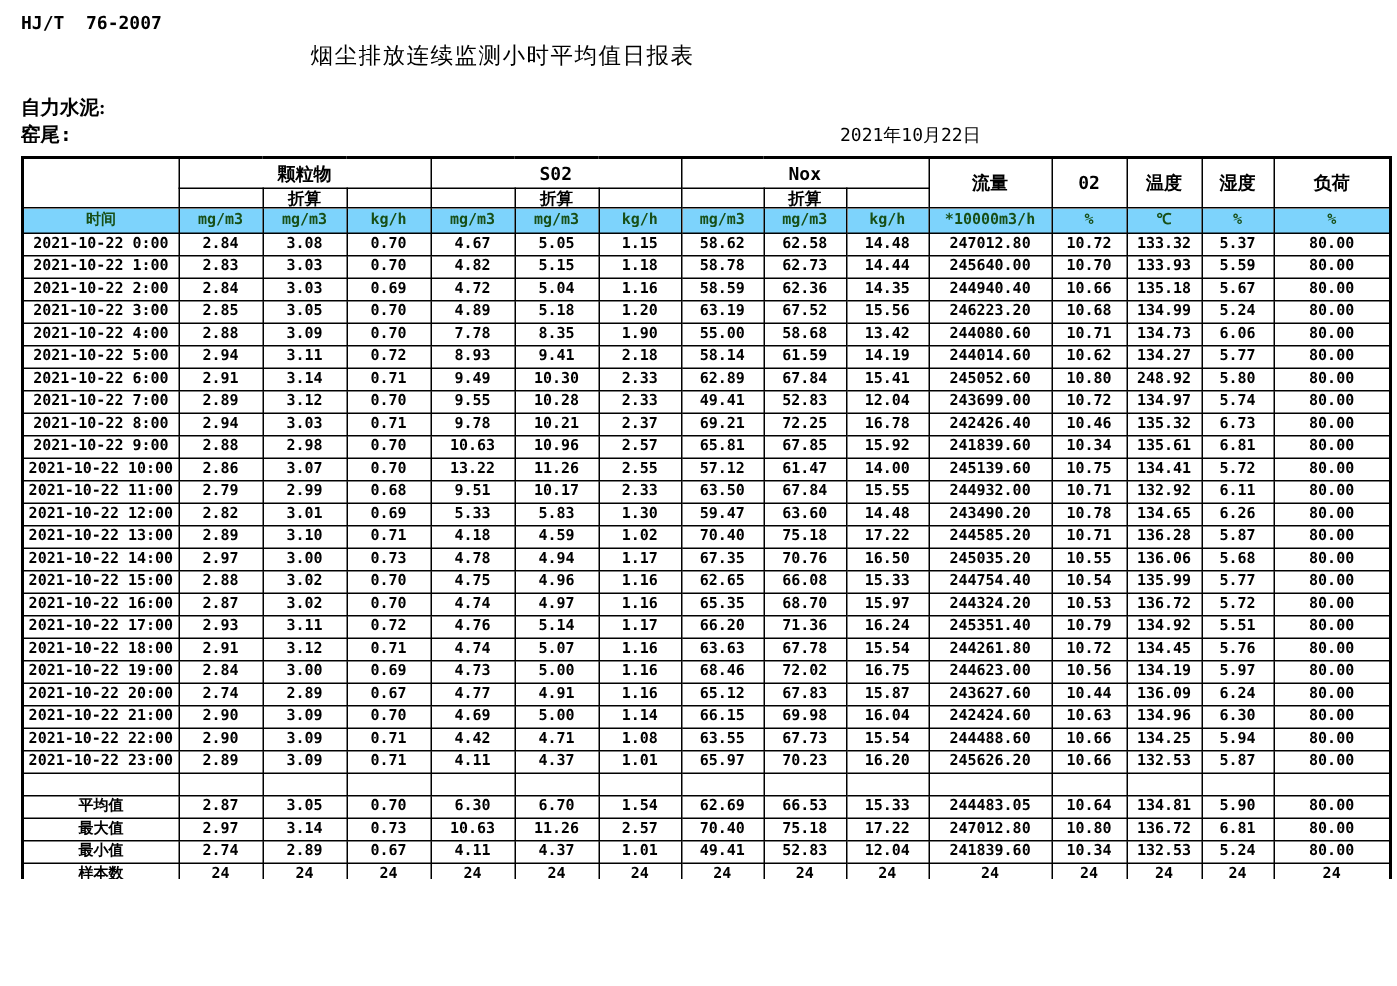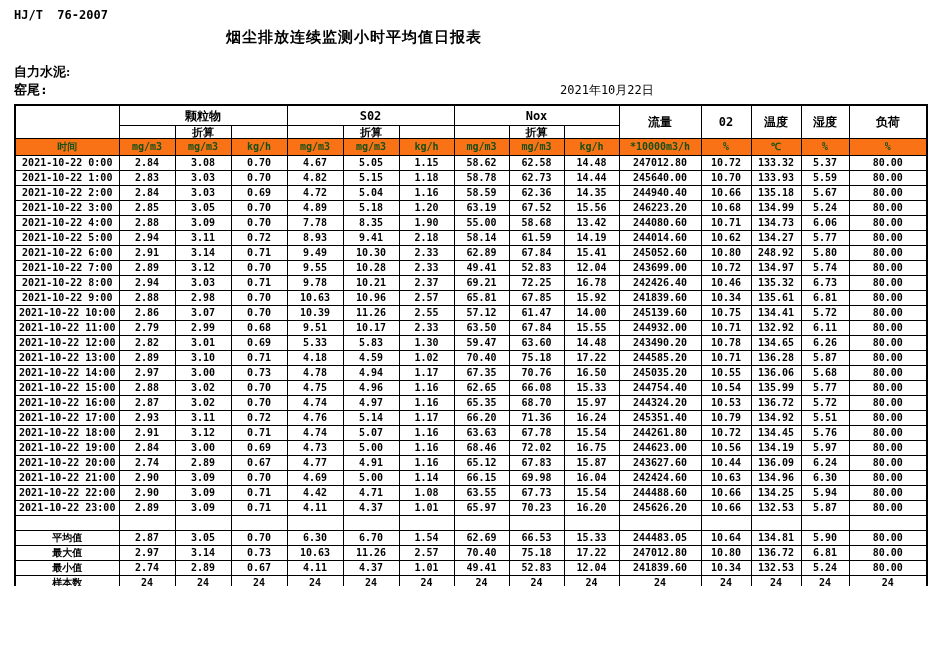--- a/index.html
+++ b/index.html
@@ -1,31 +1,31 @@
 <!DOCTYPE html>
 <html><head>
 <meta charset="utf-8">
 <style>
   html,body{margin:0;padding:0;background:#fff;}
   .page{position:relative;width:931px;height:586px;background:#fff;overflow:hidden;
         font-family:"DejaVu Sans Mono","Liberation Mono",monospace;color:#000;}
   .std-code{position:absolute;left:14px;top:8px;font-size:12px;font-weight:bold;white-space:pre;}
-  .title{position:absolute;left:207px;top:28px;font-size:15px;font-weight:bold;letter-spacing:1px;margin-left:19px;}
+  .title{position:absolute;left:207px;top:28px;font-size:15px;font-weight:normal;letter-spacing:1px;}
   .company{position:absolute;left:14px;top:63px;font-size:13px;font-weight:bold;font-family:Liberation Serif, serif;}
   .station{position:absolute;left:14px;top:81px;font-size:13px;font-weight:bold;}
   .date{position:absolute;left:560px;top:82px;font-size:12px;font-weight:normal;}
   table.report{position:absolute;left:14px;top:104px;border-collapse:collapse;table-layout:fixed;
         width:912px;border:2px solid #000000;font-weight:bold;}
   table.report td{border:1px solid #000;text-align:center;vertical-align:middle;
         padding:0;white-space:nowrap;overflow:hidden;font-size:10px;line-height:1;}
   tr.grp td{height:19px;font-size:12px;}
   tr.sub td{height:12px;font-size:11px;}
   tr.units td{height:16px;}
   td.green{background:#cdf0cd;color:#174f17;}
-  tr.units td{background:#f97316;color:#174f17;}
+  tr.units td{background:#7dd3fc;color:#174f17;}
   tbody.data td{height:14px;}
   tr.spacer td{height:17px;}
   tbody.summary td{height:14px;font-size:10px;}
   td.rowlabel{font-size:11px;}
   .foot1{position:absolute;left:14px;top:620px;font-size:12px;}
   .foot2{position:absolute;left:14px;top:638px;font-size:12px;}
   .foot2 .unit{display:inline-block;margin-left:96px;}
 </style>
 </head>
 <body>
@@ -265,21 +265,21 @@
           <td>10.34</td>
           <td>135.61</td>
           <td>6.81</td>
           <td>80.00</td>
         </tr>
         <tr>
           <td>2021-10-22 10:00</td>
           <td>2.86</td>
           <td>3.07</td>
           <td>0.70</td>
-          <td>10.39</td>
+          <td>13.22</td>
           <td>11.26</td>
           <td>2.55</td>
           <td>57.12</td>
           <td>61.47</td>
           <td>14.00</td>
           <td>245139.60</td>
           <td>10.75</td>
           <td>134.41</td>
           <td>5.72</td>
           <td>80.00</td>

